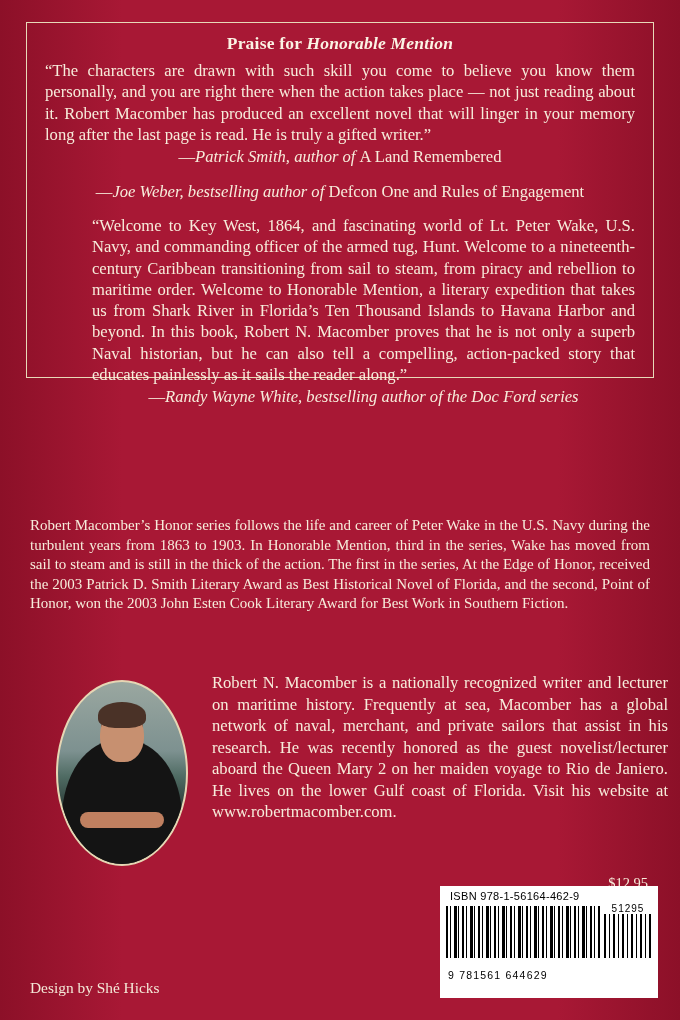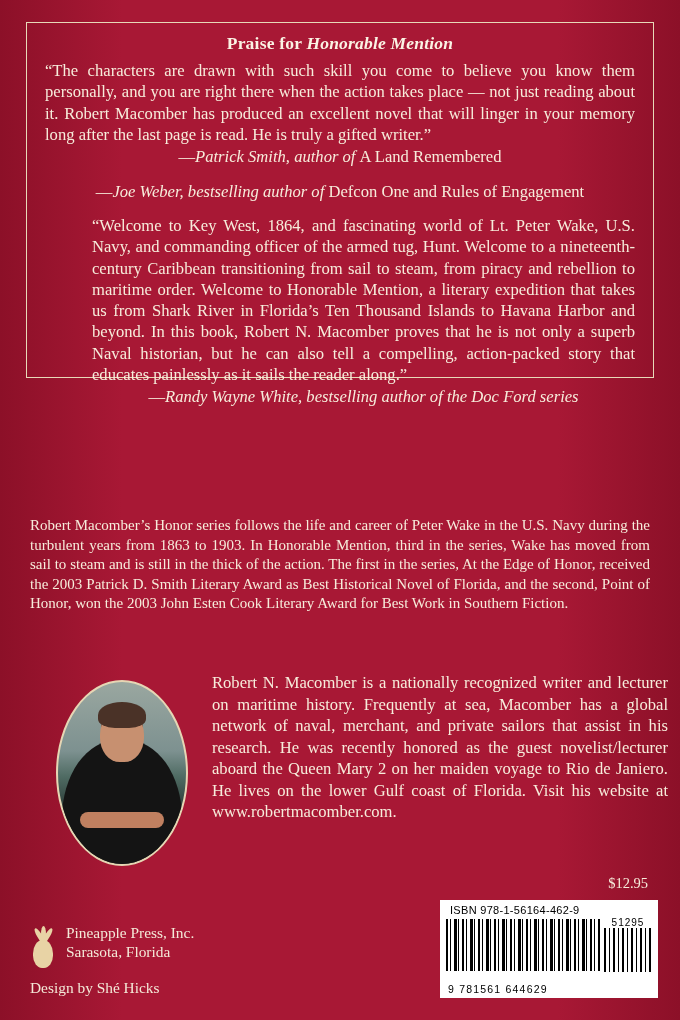--- a/index.html
+++ b/index.html
@@ -191,21 +191,21 @@
     right: 32px;
     bottom: 128px;
     font-size: 14.5px;
     color: #f7ecdb;
   }
   .barcode-box {
     position: absolute;
     right: 22px;
     bottom: 22px;
     width: 218px;
-    height: 98px;
+    height: 112px;
     background: #ffffff;
     padding: 4px 6px 2px 6px;
     box-sizing: border-box;
     color: #000;
   }
   .isbn-text {
     font-family: "Liberation Sans", sans-serif;
     font-size: 11px;
     letter-spacing: 0.3px;
     text-align: left;
@@ -217,21 +217,21 @@
     width: 100%;
     background:
       repeating-linear-gradient(90deg,
         #000 0px, #000 2px, #fff 2px, #fff 4px,
         #000 4px, #000 5px, #fff 5px, #fff 8px,
         #000 8px, #000 11px, #fff 11px, #fff 12px,
         #000 12px, #000 13px, #fff 13px, #fff 16px);
   }
   .bars-row {
     display: flex;
-    align-items: center;
+    align-items: flex-end;
     gap: 4px;
   }
   .bars-left { flex: 1; }
   .addon {
     width: 48px;
   }
   .addon .addon-num {
     font-family: "Liberation Sans", sans-serif;
     font-size: 10px;
     text-align: center;
@@ -288,32 +288,20 @@
     <div class="author-photo">
       <div class="photo-figure"></div>
       <div class="photo-arms"></div>
       <div class="photo-head"></div>
       <div class="photo-hair"></div>
     </div>
     <div class="author-text">Robert N. Macomber is a nationally recognized writer and lecturer on maritime history. Frequently at sea, Macomber has a global network of naval, merchant, and private sailors that assist in his research. He was recently honored as the guest novelist/lecturer aboard the Queen Mary 2 on her maiden voyage to Rio de Janiero. He lives on the lower Gulf coast of Florida. Visit his website at www.robertmacomber.com.</div>
   </div>
 
   <div class="footer">
-    <div class="pub-row">
-      <div class="pineapple">
-        <div class="leaf l1"></div>
-        <div class="leaf l2"></div>
-        <div class="leaf l3"></div>
-        <div class="body"></div>
-      </div>
-      <div class="pub-lines">
-        <div>Pineapple Press, Inc.</div>
-        <div>Sarasota, Florida</div>
-      </div>
-    </div>
     <div class="credits">
       <div>Design by Shé Hicks</div>
     </div>
   </div>
 
   <div class="price">$12.95</div>
 
   <div class="barcode-box">
     <div class="isbn-text">ISBN 978-1-56164-462-9</div>
     <div class="bars-row">

